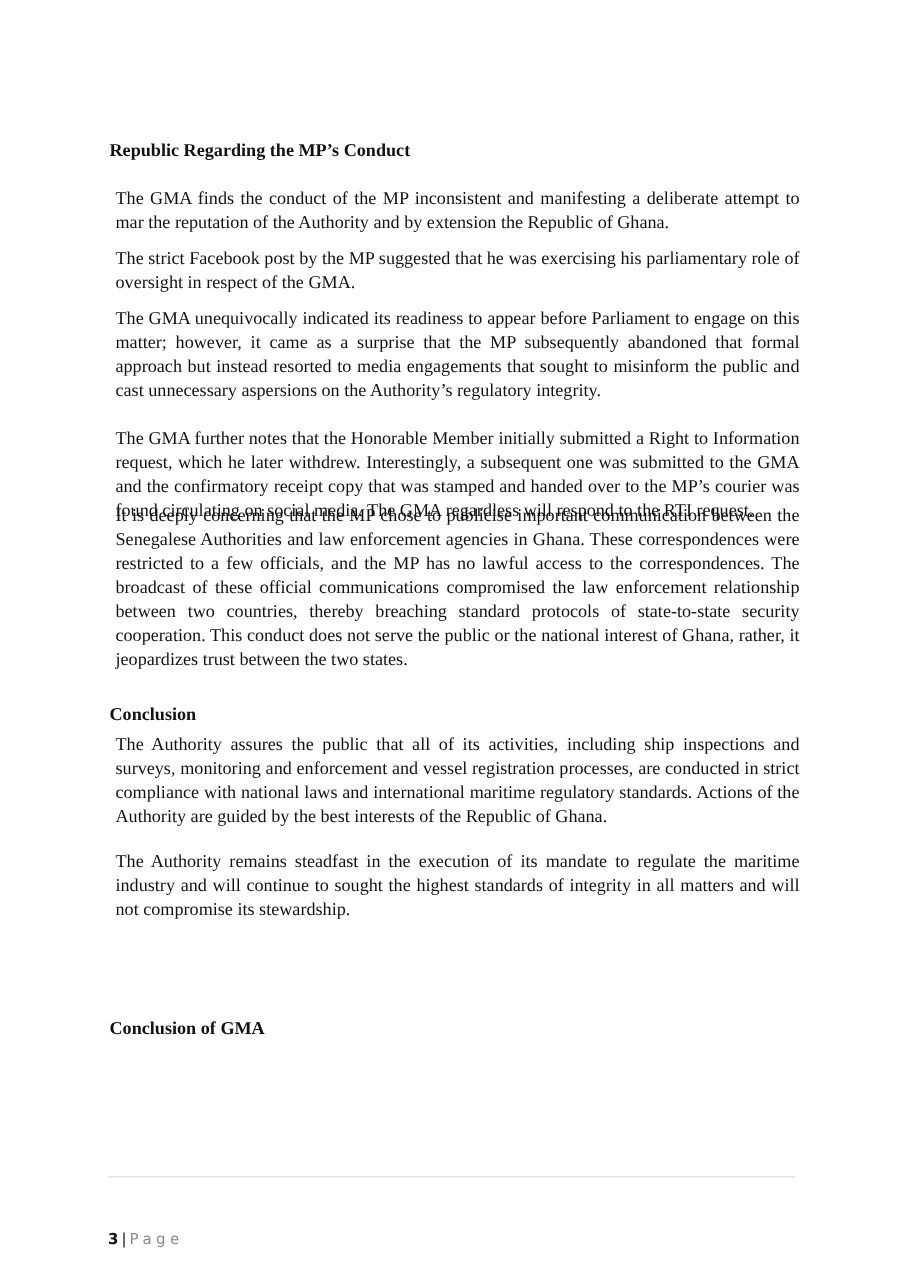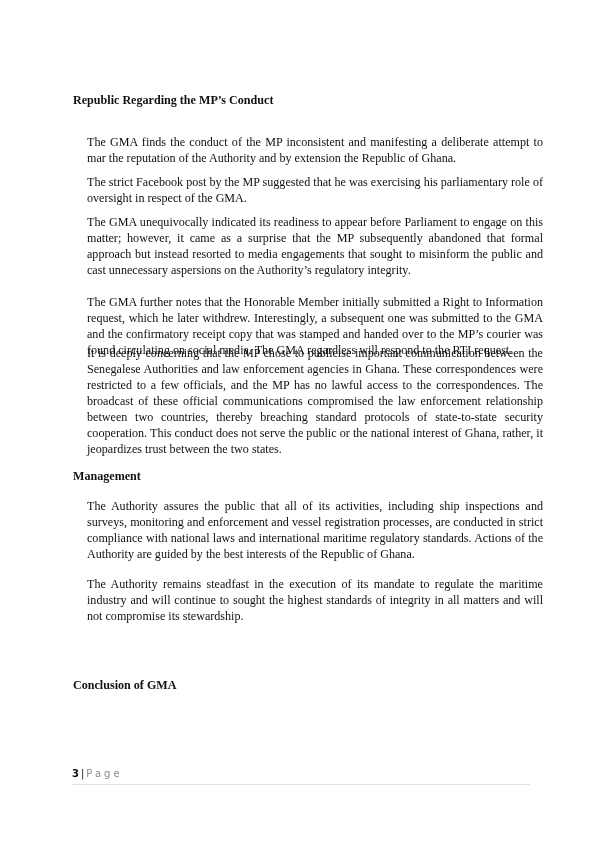--- a/index.html
+++ b/index.html
@@ -2,40 +2,40 @@
 <html><head>
 <meta charset="utf-8">
 <style>
   html, body { margin: 0; padding: 0; background: #ffffff; }
   body { width: 600px; height: 848px; position: relative; overflow: hidden; }
   .page {
     position: absolute; left: 73px; top: 0; width: 456px;
     font-family: "Liberation Serif", serif; color: #111; font-size: 12.1px; line-height: 16px;
   }
   h2 { font-size: 12.1px; font-weight: bold; margin: 0; }
-  p { margin: 14px; text-align: justify; }
+  p { margin: 4px; text-align: justify; }
   .blk { position: absolute; left: 0; width: 456px; }
   .footer-rule { position: absolute; left: 72px; top: 784px; width: 458px; height: 1px; background: #e2e2e2; }
-  .footer { position: absolute; left: 72px; top: 768px; font-family: "DejaVu Sans", sans-serif; font-size: 10px; }
+  .footer { position: absolute; left: 72px; top: 821px; font-family: "DejaVu Sans", sans-serif; font-size: 10px; }
   .footer .num { font-weight: bold; color: #111; }
   .footer .sep { color: #111; margin: 0 2px; }
   .footer .pg { color: #8a8a8a; letter-spacing: 3px; }
 </style>
 </head>
 <body>
 
 <div class="page">
   <h2 class="blk" style="top:92px">Republic Regarding the MP’s Conduct</h2>
   <p class="blk" style="top:120px">The GMA finds the conduct of the MP inconsistent and manifesting a deliberate attempt to mar the reputation of the Authority and by extension the Republic of Ghana.</p>
   <p class="blk" style="top:160px">The strict Facebook post by the MP suggested that he was exercising his parliamentary role of oversight in respect of the GMA.</p>
   <p class="blk" style="top:200px">The GMA unequivocally indicated its readiness to appear before Parliament to engage on this matter; however, it came as a surprise that the MP subsequently abandoned that formal approach but instead resorted to media engagements that sought to misinform the public and cast unnecessary aspersions on the Authority’s regulatory integrity.</p>
   <p class="blk" style="top:280px">The GMA further notes that the Honorable Member initially submitted a Right to Information request, which he later withdrew. Interestingly, a subsequent one was submitted to the GMA and the confirmatory receipt copy that was stamped and handed over to the MP’s courier was found circulating on social media. The GMA regardless will respond to the RTI request.</p>
   <p class="blk" style="top:331px">It is deeply concerning that the MP chose to publicise important communication between the Senegalese Authorities and law enforcement agencies in Ghana. These correspondences were restricted to a few officials, and the MP has no lawful access to the correspondences. The broadcast of these official communications compromised the law enforcement relationship between two countries, thereby breaching standard protocols of state-to-state security cooperation. This conduct does not serve the public or the national interest of Ghana, rather, it jeopardizes trust between the two states.</p>
 
-  <h2 class="blk" style="top:468px">Management</h2>
+  <h2 class="blk" style="top:468px">Conclusion</h2>
   <p class="blk" style="top:484px">The Authority assures the public that all of its activities, including ship inspections and surveys, monitoring and enforcement and vessel registration processes, are conducted in strict compliance with national laws and international maritime regulatory standards. Actions of the Authority are guided by the best interests of the Republic of Ghana.</p>
   <p class="blk" style="top:562px">The Authority remains steadfast in the execution of its mandate to regulate the maritime industry and will continue to sought the highest standards of integrity in all matters and will not compromise its stewardship.</p>
 
   <h2 class="blk" style="top:677px">Conclusion of GMA</h2>
 </div>
 
 <div class="footer-rule"></div>
 <div class="footer">
   <span class="num">3</span><span class="sep">|</span><span class="pg">Page</span>
 </div>

